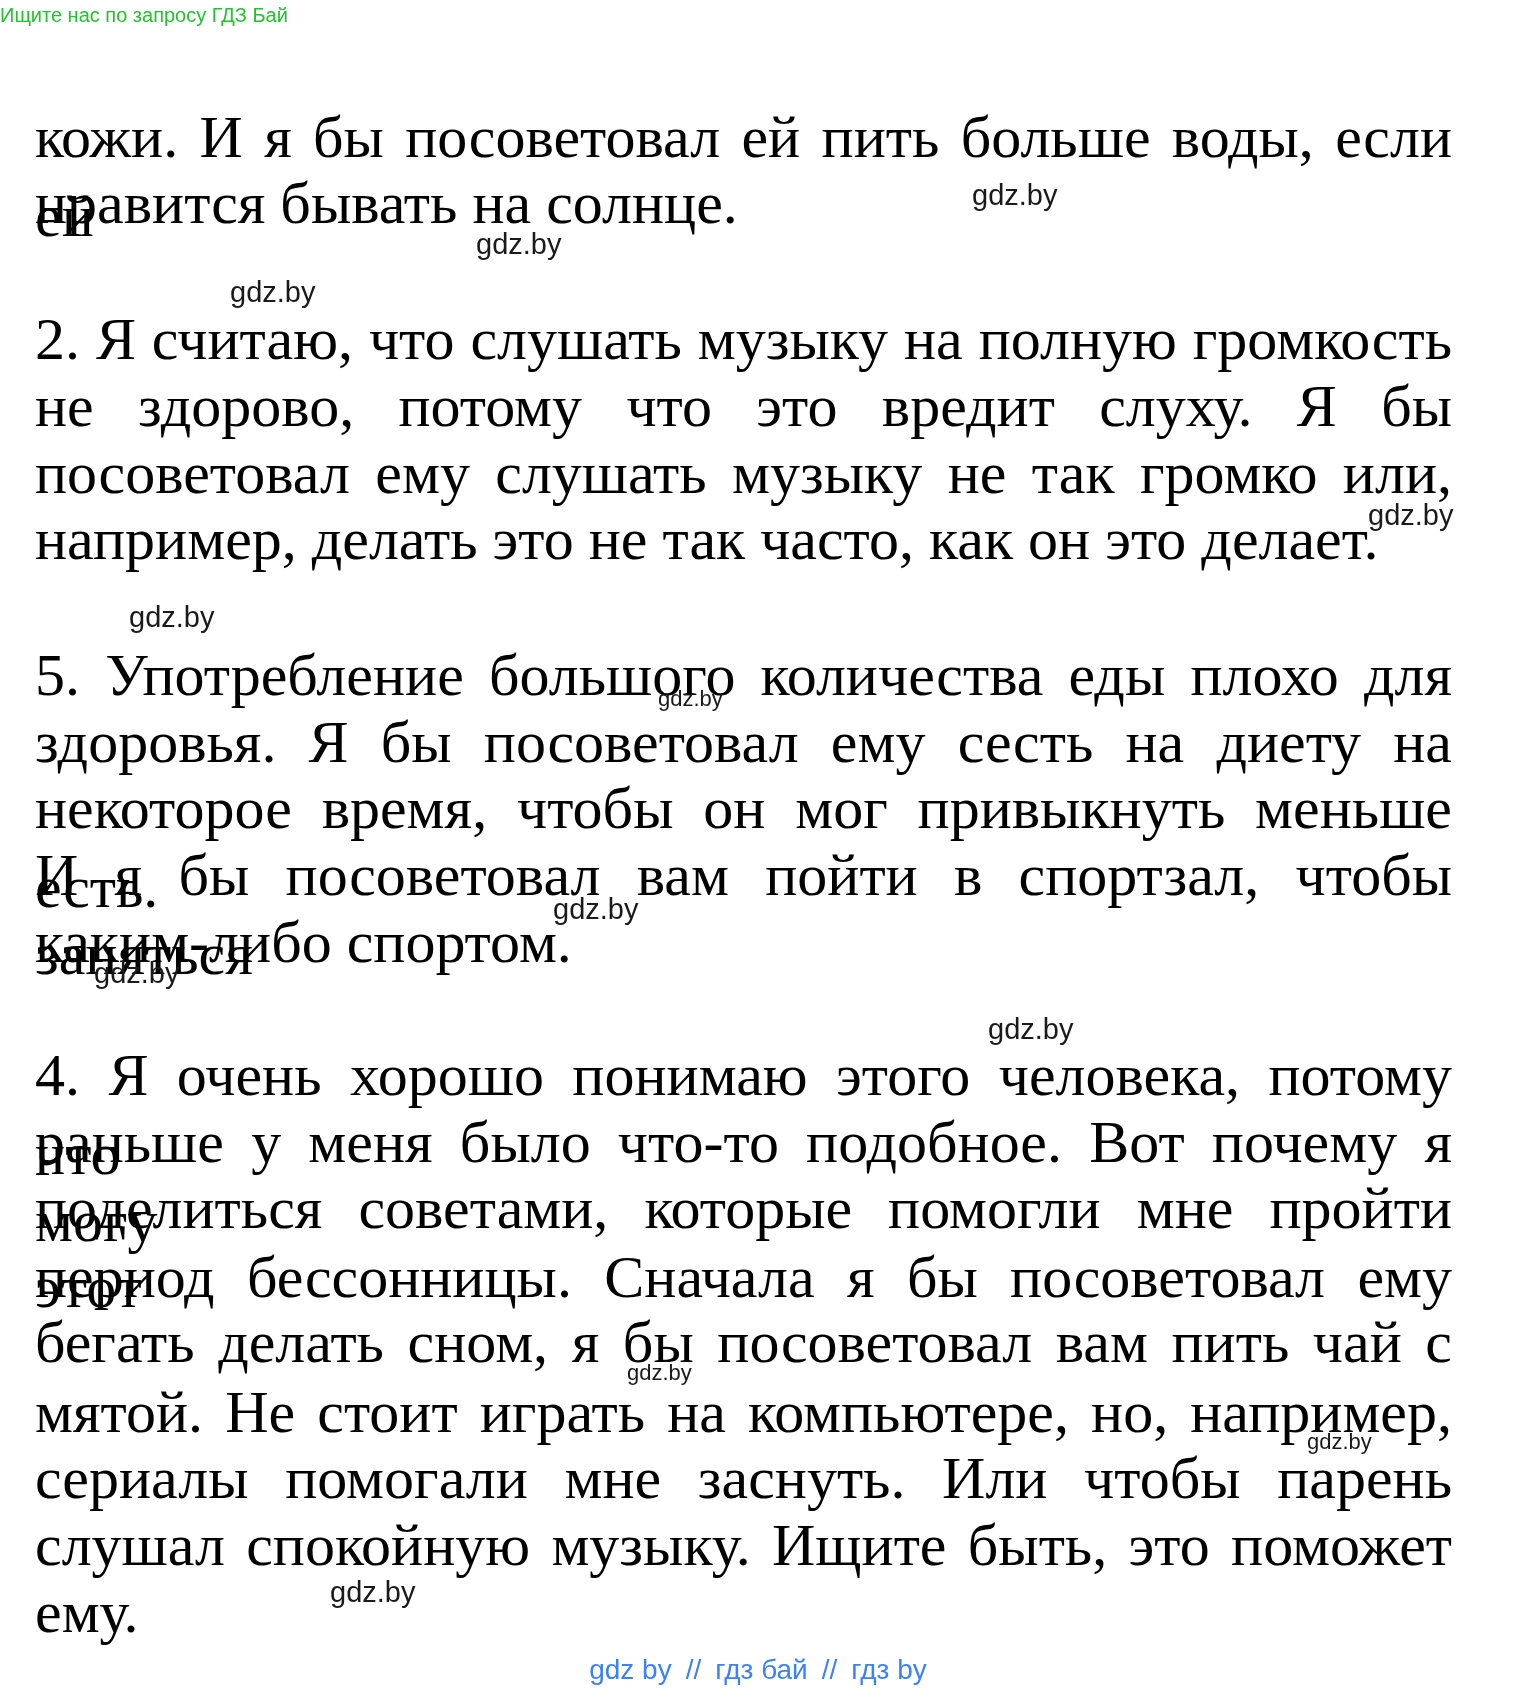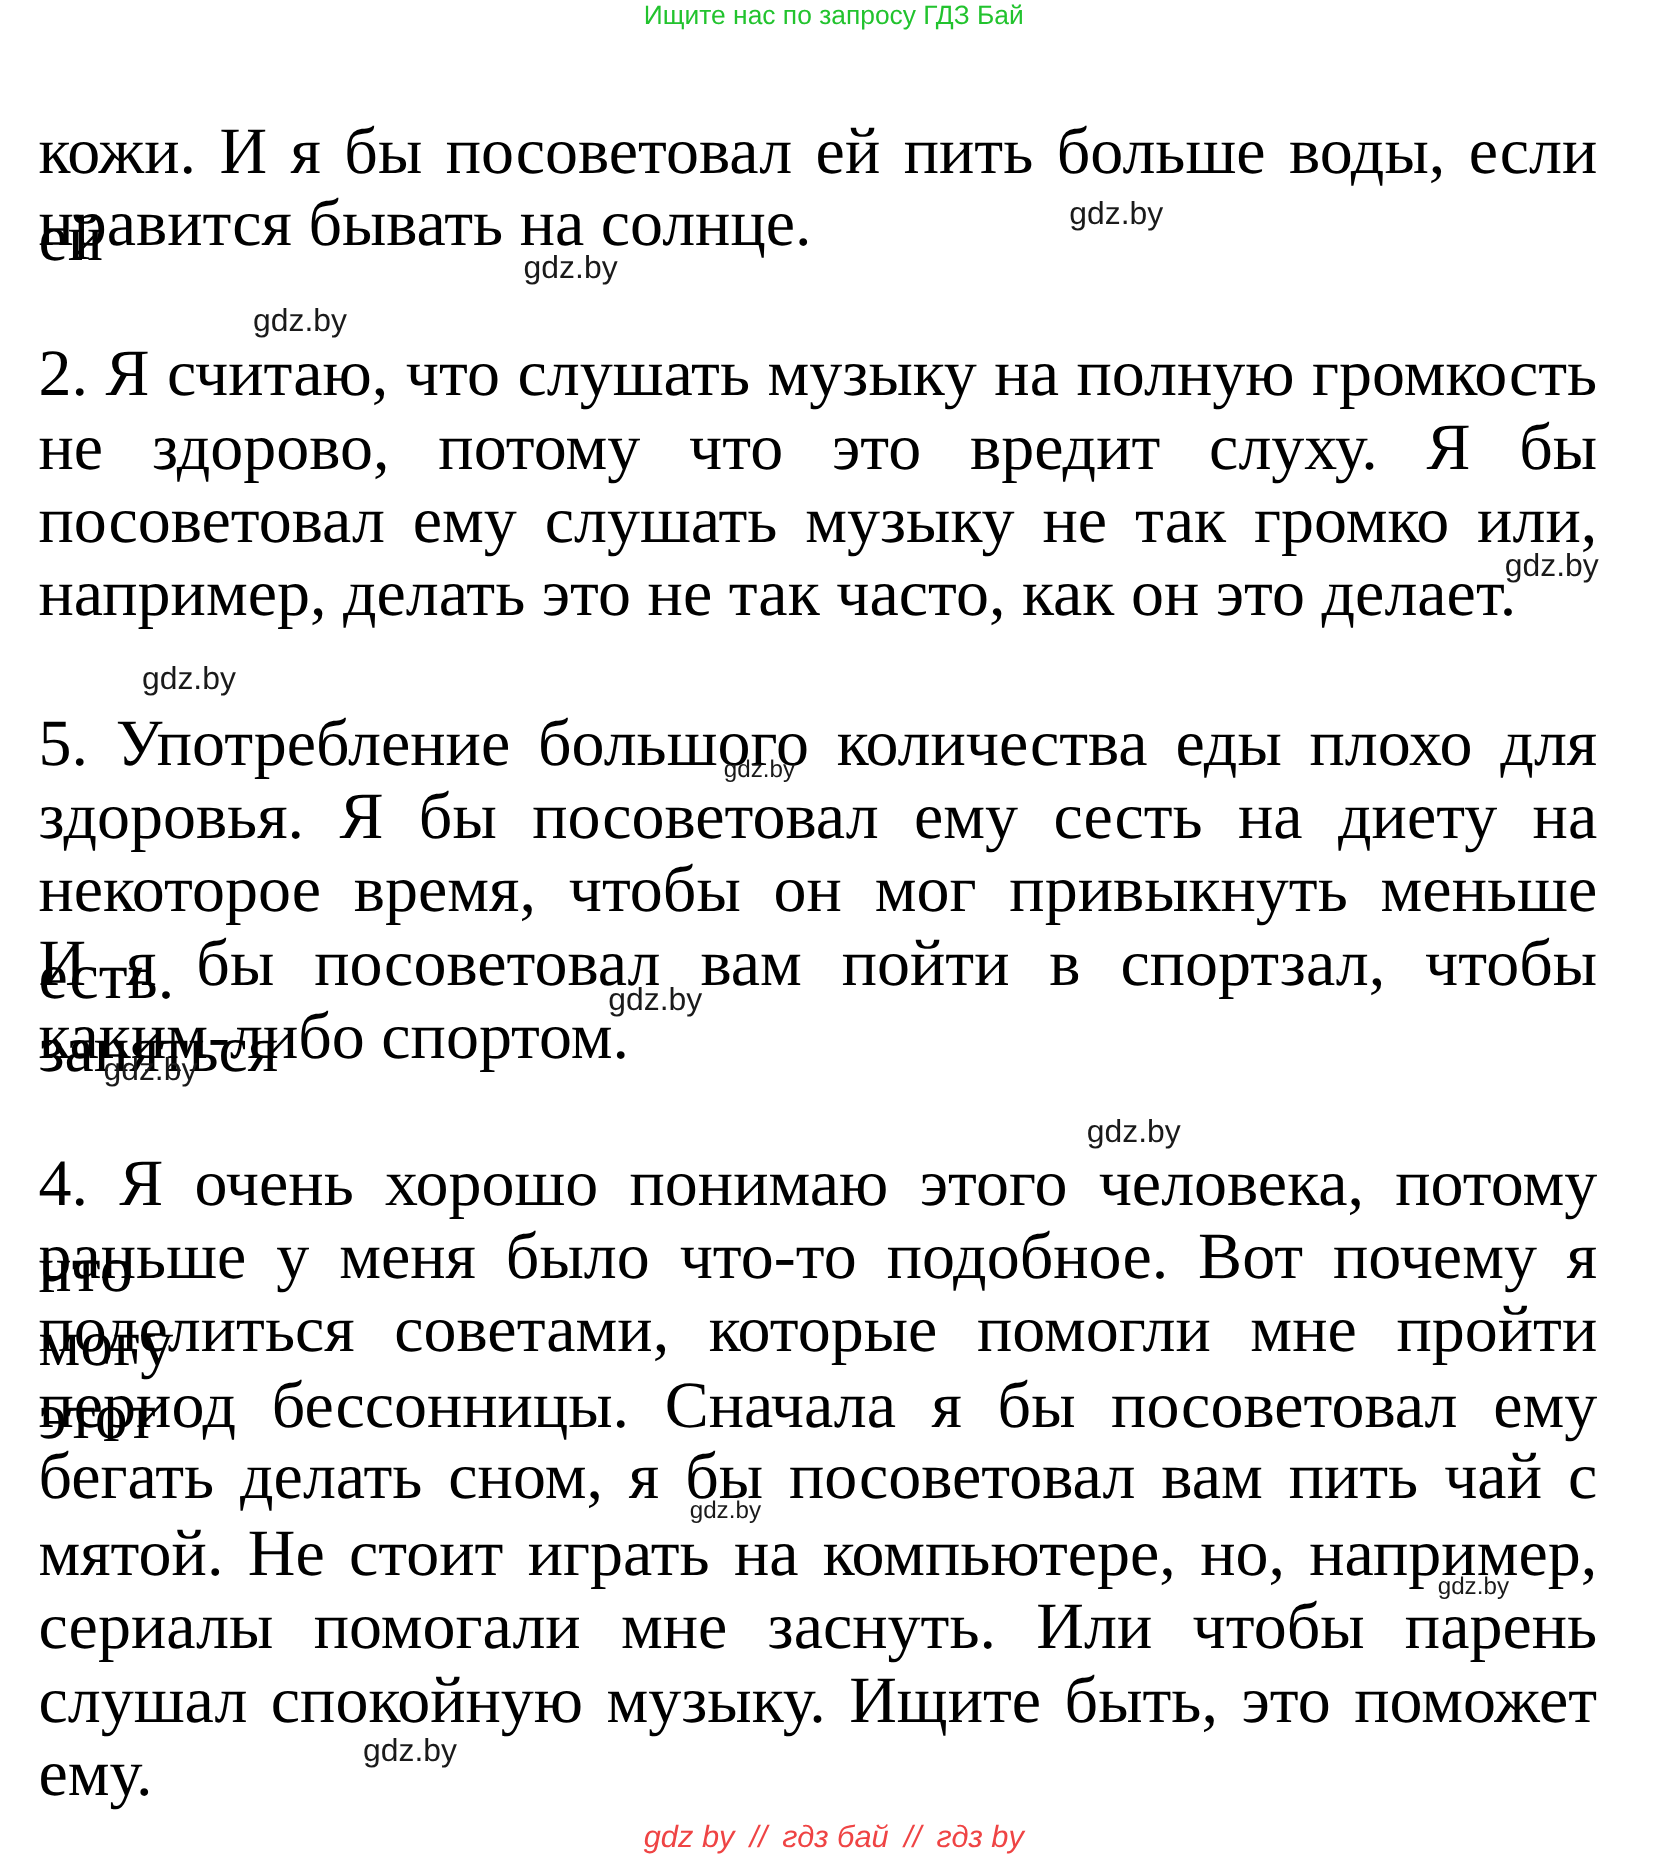--- a/index.html
+++ b/index.html
@@ -1,37 +1,37 @@
 <!DOCTYPE html>
 <html><head>
 <meta charset="utf-8">
 <style>
   html, body { margin: 0; padding: 0; background: #ffffff; }
   body { width: 1516px; height: 1692px; position: relative; overflow: hidden; }
   .top-banner {
     position: absolute; left: 0; top: 0; width: 1516px; height: 30px;
-    text-align: center; font-family: "Liberation Sans", sans-serif;
-    font-size: 24px; line-height: 30px; color: #22c32e;
+    font-family: "Liberation Sans", sans-serif;
+    font-size: 20px; line-height: 30px; color: #22c32e;
   }
   .line {
     position: absolute; left: 35px; width: 1417px; height: 67px;
     font-family: "Liberation Serif", serif; font-size: 60px; line-height: 79px;
     color: #000; white-space: nowrap; overflow: visible;
   }
   .line.j { text-align: justify; text-align-last: justify; white-space: normal; }
   .wm {
     position: absolute; font-family: "Liberation Sans", sans-serif;
     color: #1a1a1a; white-space: nowrap; line-height: 1;
   }
   .wm.big { font-size: 29px; }
   .wm.small { font-size: 22px; }
   .footer {
     position: absolute; left: 0; top: 1652px; width: 1516px; height: 36px;
     text-align: center; font-family: "Liberation Sans", sans-serif;
-    font-size: 28px; line-height: 36px; color: #ef4444; font-style: italic;
+    font-size: 28px; line-height: 36px; color: #3b82f6;
   }
   .footer .sep { margin: 0 14px; }
 </style>
 </head>
 <body>
 
 <div class="top-banner">Ищите нас по запросу ГДЗ Бай</div>
 
 <div>
   <div class="line j" style="top:98px">кожи. И я бы посоветовал ей пить больше воды, если ей</div>

